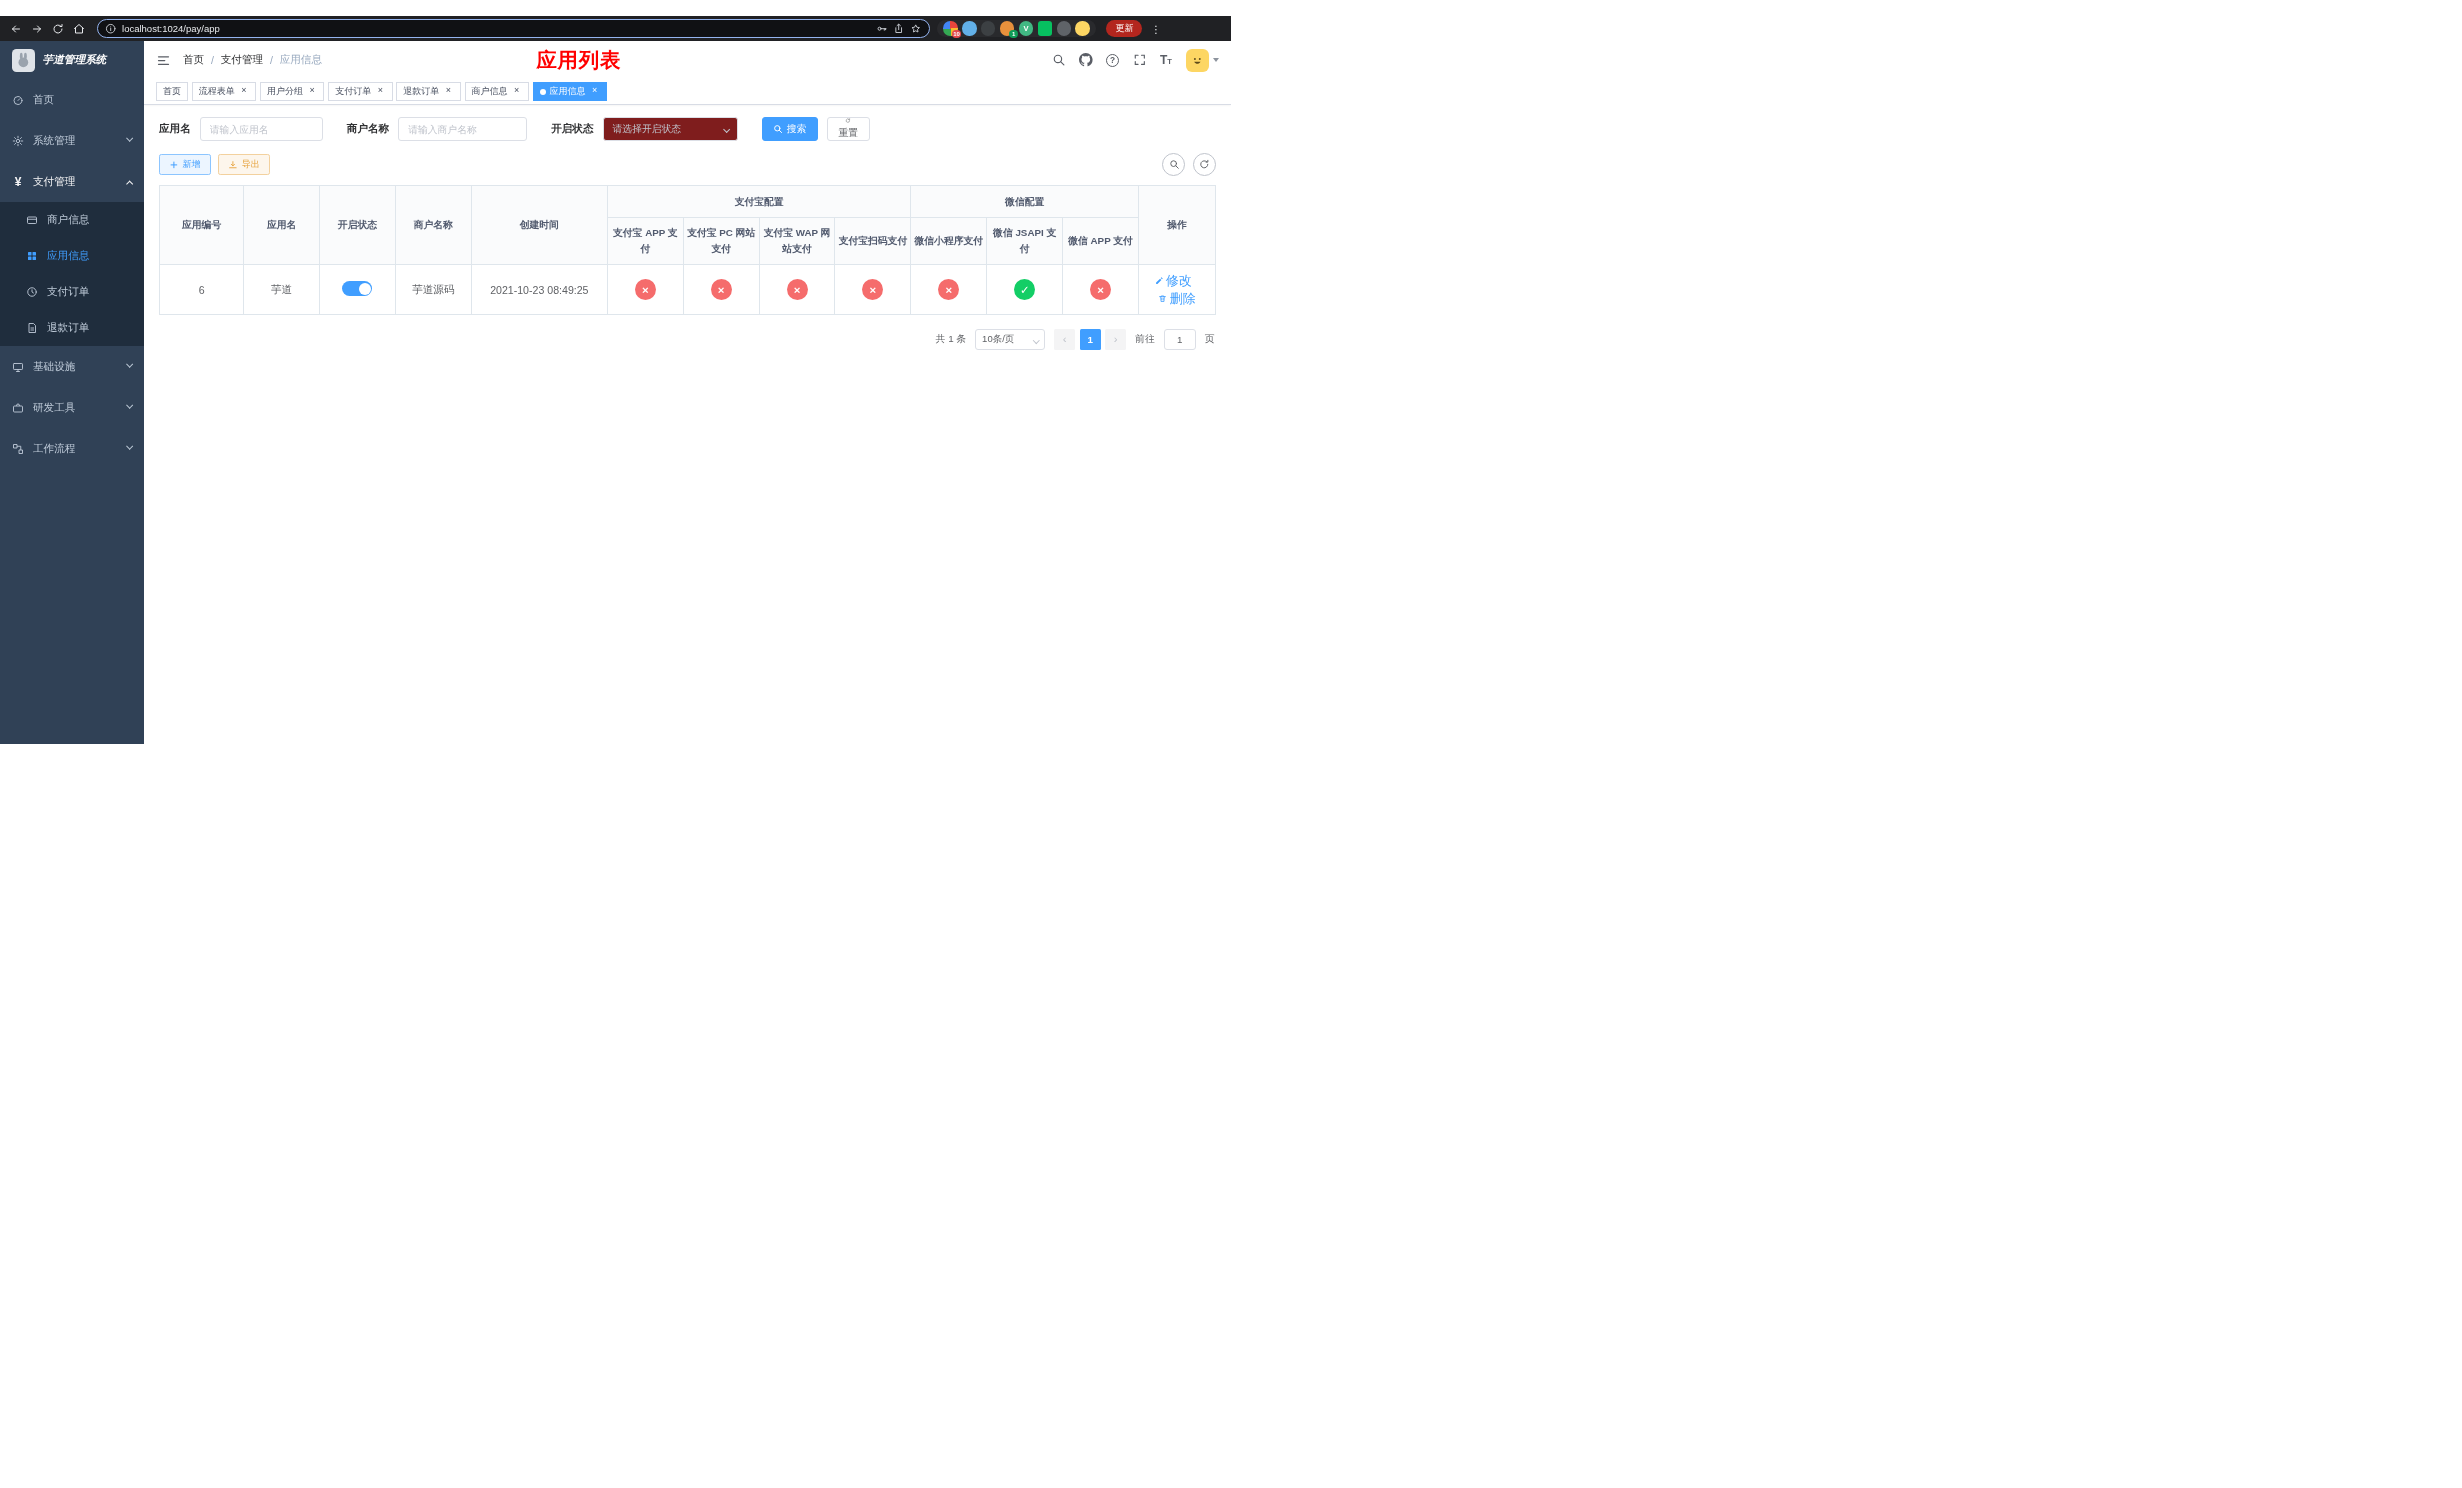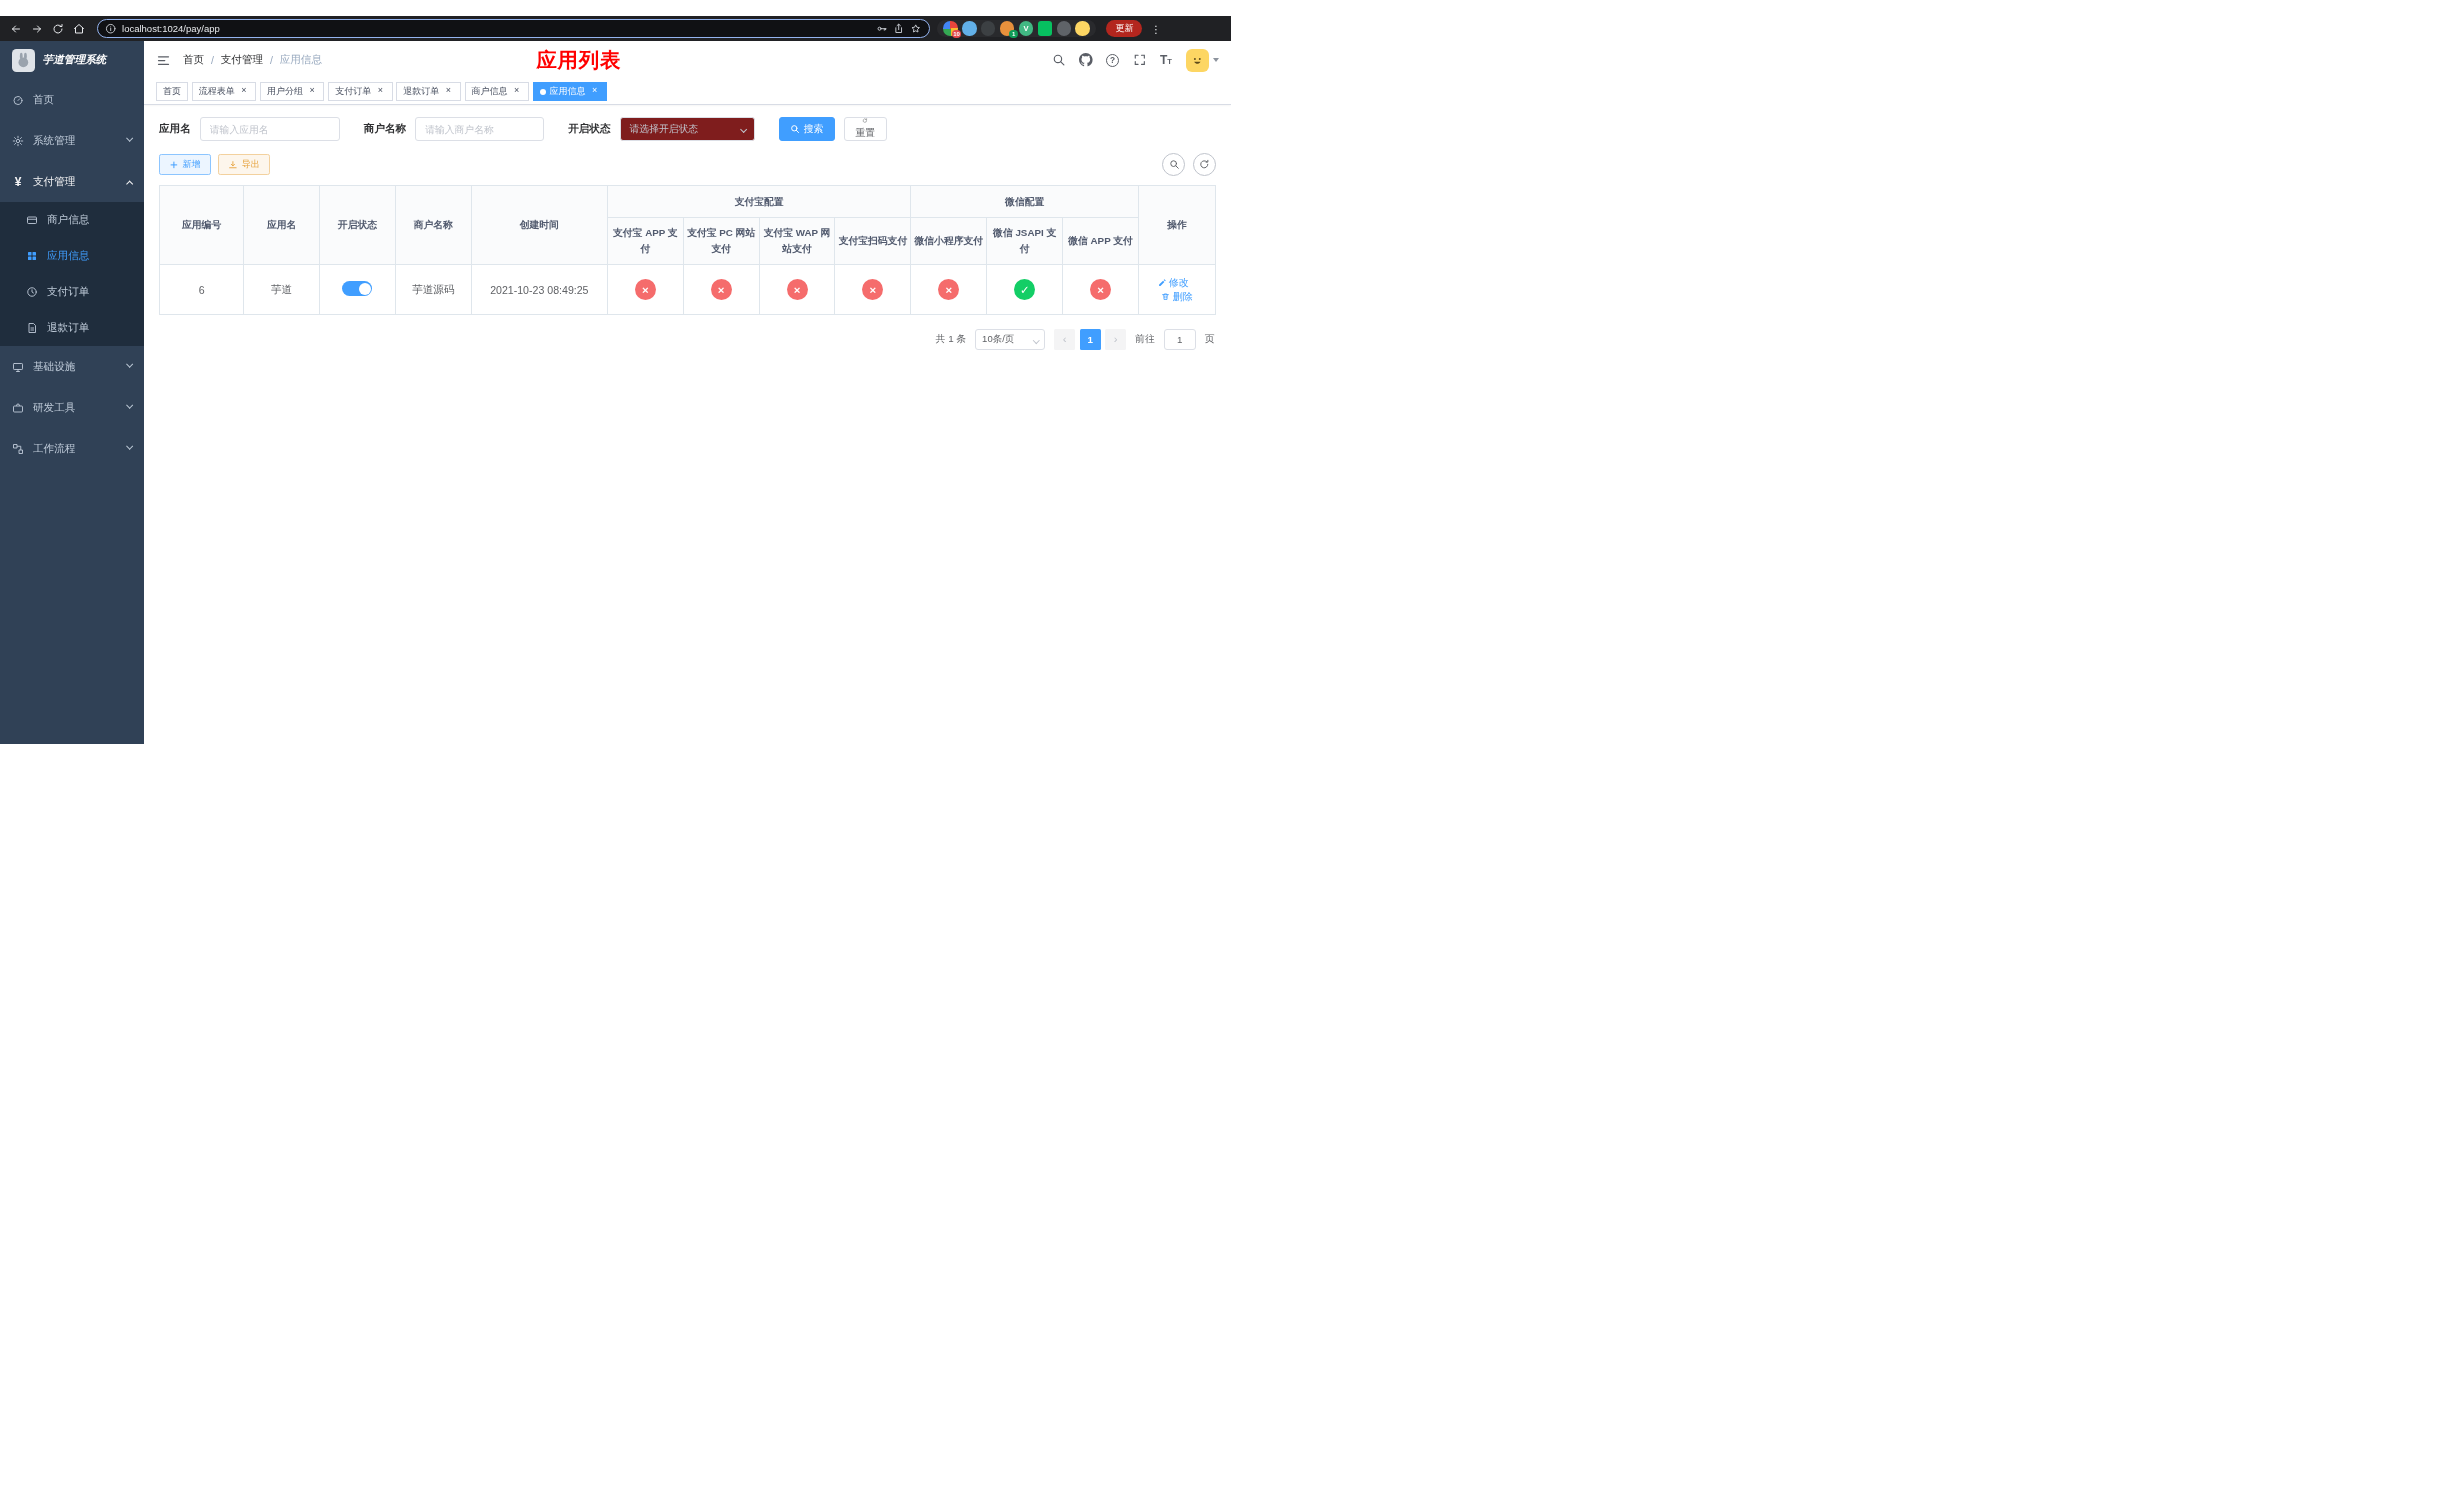--- a/index.html
+++ b/index.html
@@ -79,21 +79,21 @@
   .tab-dot { width:6px; height:6px; border-radius:50%; background:#fff; flex:0 0 6px; }
 
   
   .content { flex:1; padding:12px 15px 0; overflow:hidden; }
 
   .filter-row { display:flex; align-items:center; margin-bottom:12px; }
   .f-label { font-weight:700; color:#303133; font-size:10.6px; margin-right:9px; }
   .f-item { display:flex; align-items:center; margin-right:24px; }
   .input { height:24px; border:0.8px solid #dcdfe6; border-radius:3px; padding:0 9px; font-size:9.8px; color:#606266; outline:none; background:#fff; }
   .input::placeholder { color:#c0c4cc; }
-  .w-app { width:140px; } .w-merchant { width:129px; }
+  .w-app { width:123px; } .w-merchant { width:129px; }
   .select-box { width:135px; height:24px; border:0.8px solid #dcdfe6; border-radius:3px; padding:0 19.7px 0 9px; font-size:9.8px; color:#c0c4cc; display:flex; align-items:center; position:relative; cursor:pointer; background:#7f1d1d; }
   .select-box .sel-chev { position:absolute; right:7.6px; top:9px; width:5.3px; height:5.3px; border-right:1.1px solid #c0c4cc; border-bottom:1.1px solid #c0c4cc; transform:rotate(45deg); }
   .btn { height:24px; border-radius:3px; padding:0 10.6px; font-size:9.8px; display:inline-flex; align-items:center; gap:3.8px; border:0.8px solid #dcdfe6; background:#fff; color:#606266; cursor:pointer; }
   .btn svg { width:9.8px; height:9.8px; }
   .btn-primary { background:#409eff; border-color:#409eff; color:#fff; }
   .btn-search { margin-left:0; }
   .btn-reset { margin-left:9px;flex-direction:column; }
 
   .toolbar { display:flex; align-items:center; margin-bottom:9px; }
   .btn-mini { height:21px; padding:0 9px; font-size:9px; border-radius:2.3px; }
@@ -109,21 +109,21 @@
   .grid thead th { background:#fafbfc; color:#515a6e; font-size:9.8px; font-weight:700; padding:7.6px 3px; line-height:1.6; }
   .grid tbody td { color:#606266; font-size:10.6px; height:50px; padding:4.5px 3px; }
 
   .switch { width:30px; height:15px; border-radius:7.6px; background:#409eff; position:relative; display:inline-block; cursor:pointer; }
   .switch::after { content:""; position:absolute; top:1.5px; right:1.5px; width:12px; height:12px; border-radius:50%; background:#fff; }
 
   .circle { width:21px; height:21px; border-radius:50%; display:inline-flex; align-items:center; justify-content:center; color:#fff; font-size:11.4px; font-weight:700; }
   .circle.fail { background:#f56c6c; }
   .circle.ok { background:#13ce66; }
 
-  .op-link { color:#409eff; font-size:10px; display:inline-flex; align-items:center; gap:2.3px; cursor:pointer; }
+  .op-link { color:#409eff; font-size:13px; display:inline-flex; align-items:center; gap:2.3px; cursor:pointer; }
   .op-link svg { width:9px; height:9px; }
   .op-gap { display:inline-block; width:7.6px; }
 
   
   .pagination { display:flex; align-items:center; justify-content:flex-end; gap:9px; margin-top:13.6px; font-size:9.8px; color:#606266; padding-right:1.5px; }
   .pg-size { width:70px; height:21px; border:0.8px solid #dcdfe6; border-radius:3px; display:flex; align-items:center; padding:0 16.7px 0 6px; position:relative; color:#606266; font-size:9.5px; cursor:pointer; }
   .pg-size .sel-chev { position:absolute; right:6px; top:7.6px; width:4.5px; height:4.5px; border-right:1px solid #c0c4cc; border-bottom:1px solid #c0c4cc; transform:rotate(45deg); }
   .pg-btn { min-width:21px; height:21px; background:#f4f4f5; color:#c0c4cc; border-radius:1.5px; display:flex; align-items:center; justify-content:center; font-size:11.4px; cursor:pointer; }
   .pg-btn.current { background:#409eff; color:#fff; font-size:9.8px; font-weight:700; }
   .pg-group { display:flex; gap:4.5px; align-items:center; }

